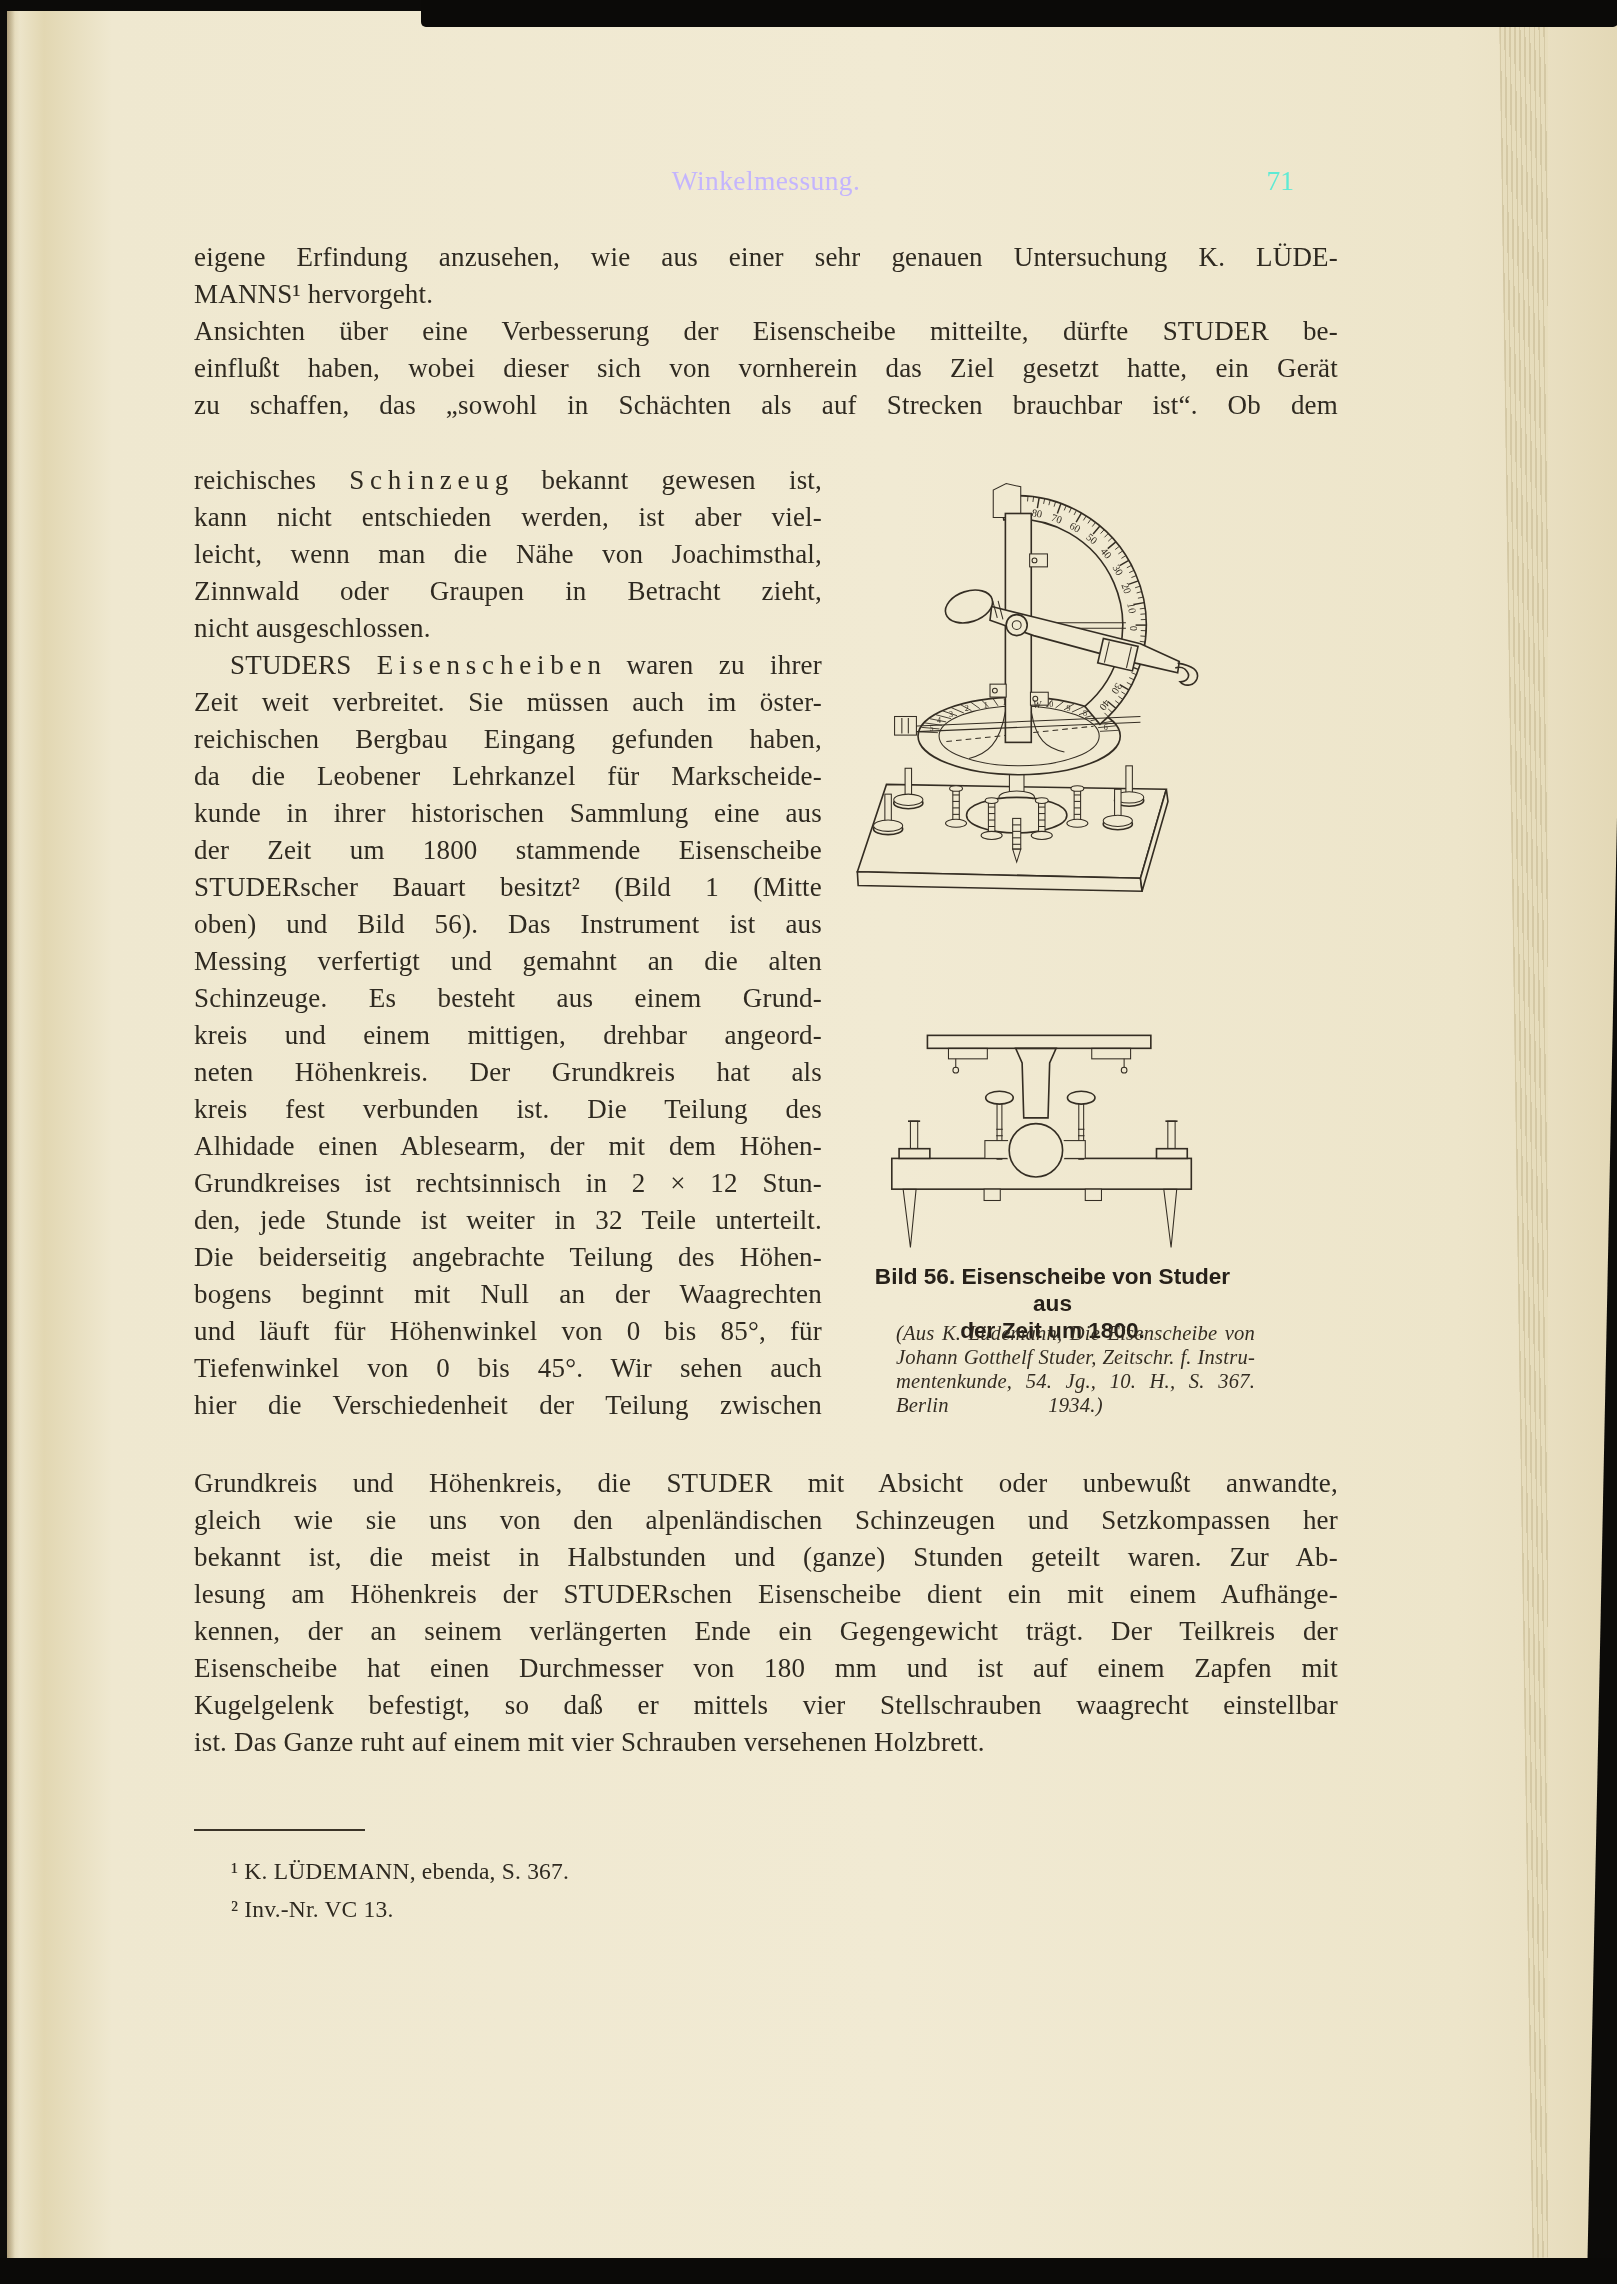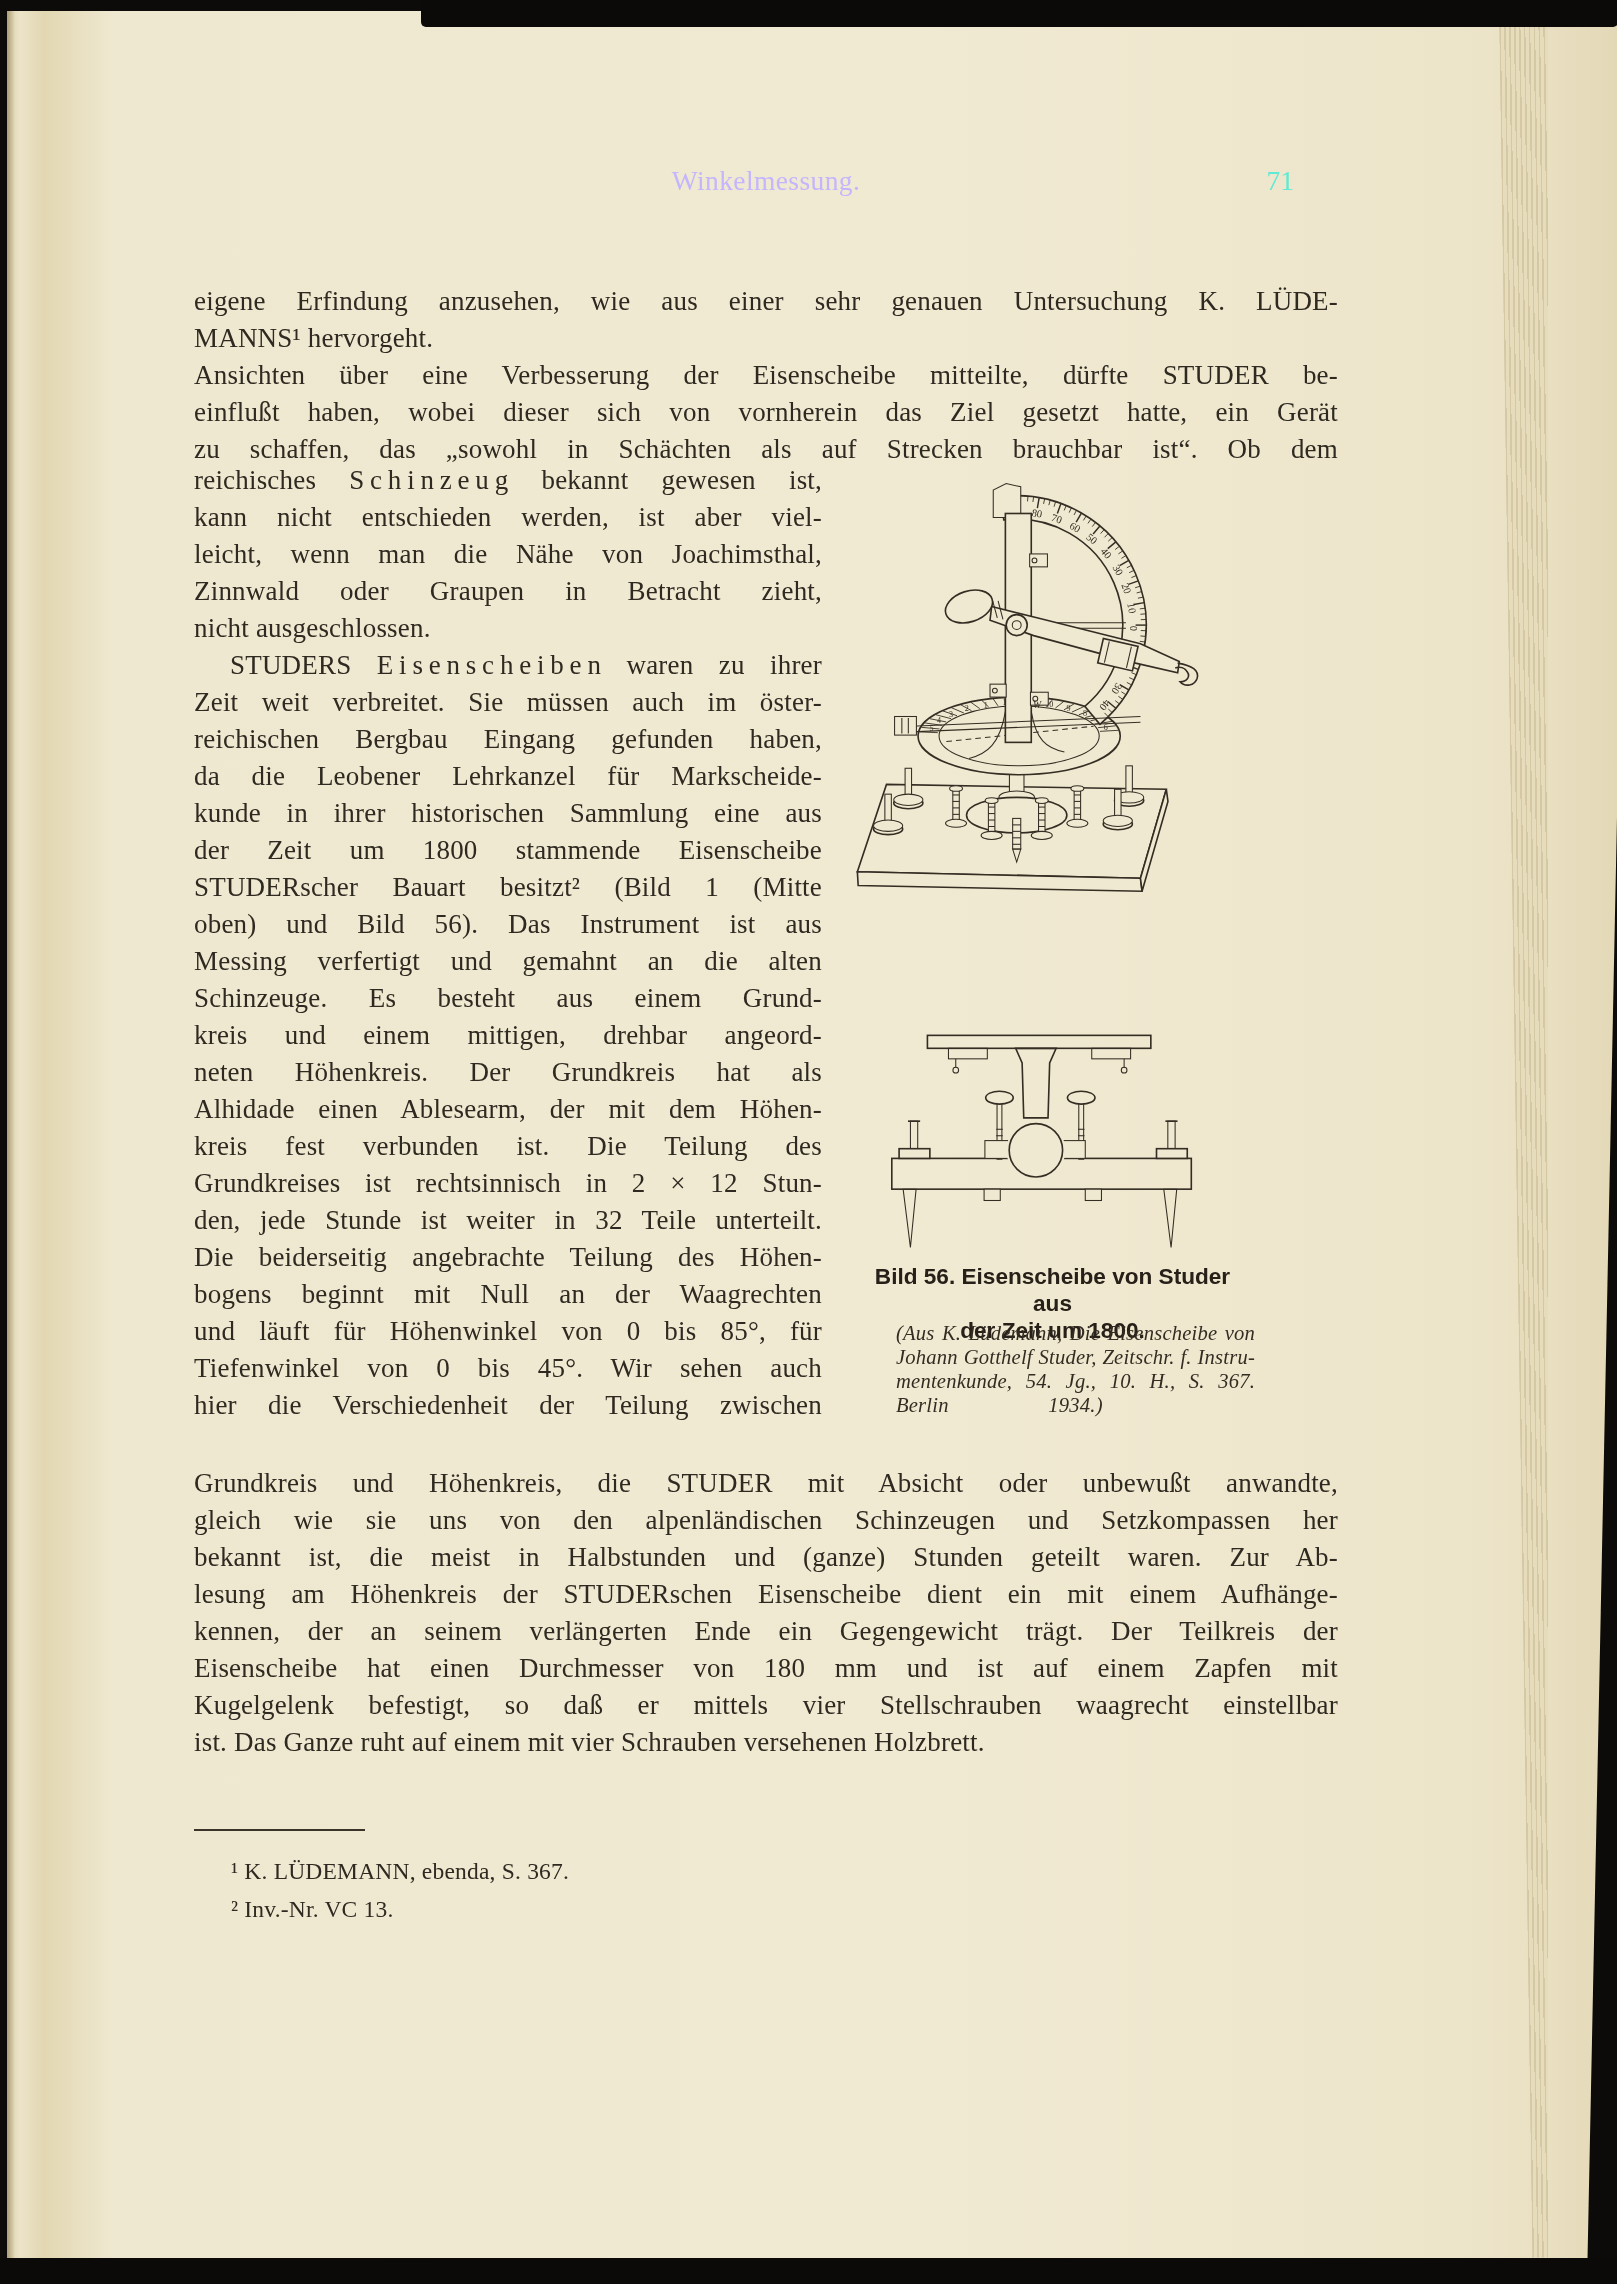--- a/index.html
+++ b/index.html
@@ -36,21 +36,21 @@
   }
   .line.j{white-space:normal;text-align:justify;text-align-last:justify;}
   .line.i{text-indent:36px;}
   .line.fn{font-size:23.5px;height:38px;line-height:38px;text-indent:37px;}
 
   #header-title{position:absolute;left:194px;top:165px;width:1144px;text-align:center;
     font-size:27.5px;color:#c4b5fd;letter-spacing:0.4px;}
   #pagina{position:absolute;left:1197px;top:165px;width:97px;text-align:right;
     font-size:27.5px;color:#5eead4;}
 
-  #top-block{position:absolute;left:194px;top:239px;width:1144px;margin-top:44px;}
+  #top-block{position:absolute;left:194px;top:239px;width:1144px;}
   #left-col{position:absolute;left:194px;top:462px;width:628px;}
   #bottom-block{position:absolute;left:194px;top:1465px;width:1144px;}
 
   #footnote-rule{position:absolute;left:194px;top:1829px;width:171px;height:2.4px;background:#3a3327;}
   #footnotes{position:absolute;left:194px;top:1852px;width:809px;}
 
   #caption-title{position:absolute;left:873px;top:1263px;width:359px;text-align:center;
     font-family:Liberation Sans, sans-serif;font-weight:bold;
     font-size:22.6px;line-height:27px;color:#262019;}
   #caption-src{position:absolute;left:873px;top:1321px;width:359px;margin-left:23px;}
@@ -100,22 +100,22 @@
     <div class="line j">reichischen Bergbau Eingang gefunden haben,</div>
     <div class="line j">da die Leobener Lehrkanzel für Markscheide-</div>
     <div class="line j">kunde in ihrer historischen Sammlung eine aus</div>
     <div class="line j">der Zeit um 1800 stammende Eisenscheibe</div>
     <div class="line j">STUDERscher Bauart besitzt² (Bild 1 (Mitte</div>
     <div class="line j">oben) und Bild 56). Das Instrument ist aus</div>
     <div class="line j">Messing verfertigt und gemahnt an die alten</div>
     <div class="line j">Schinzeuge.  Es besteht aus einem Grund-</div>
     <div class="line j">kreis und einem mittigen, drehbar angeord-</div>
     <div class="line j">neten Höhenkreis. Der Grundkreis hat als</div>
+    <div class="line j">kreis fest verbunden ist.  Die Teilung des</div>
     <div class="line j">Alhidade einen Ablesearm, der mit dem Höhen-</div>
-    <div class="line j">kreis fest verbunden ist.  Die Teilung des</div>
     <div class="line j">Grundkreises ist rechtsinnisch in 2 × 12 Stun-</div>
     <div class="line j">den, jede Stunde ist weiter in 32 Teile unterteilt.</div>
     <div class="line j">Die beiderseitig angebrachte Teilung des Höhen-</div>
     <div class="line j">bogens beginnt mit Null an der Waagrechten</div>
     <div class="line j">und läuft für Höhenwinkel von 0 bis 85°, für</div>
     <div class="line j">Tiefenwinkel von 0 bis 45°. Wir sehen auch</div>
     <div class="line j">hier die Verschiedenheit der Teilung zwischen</div>
   </div>
 
 <div id="bottom-block">

